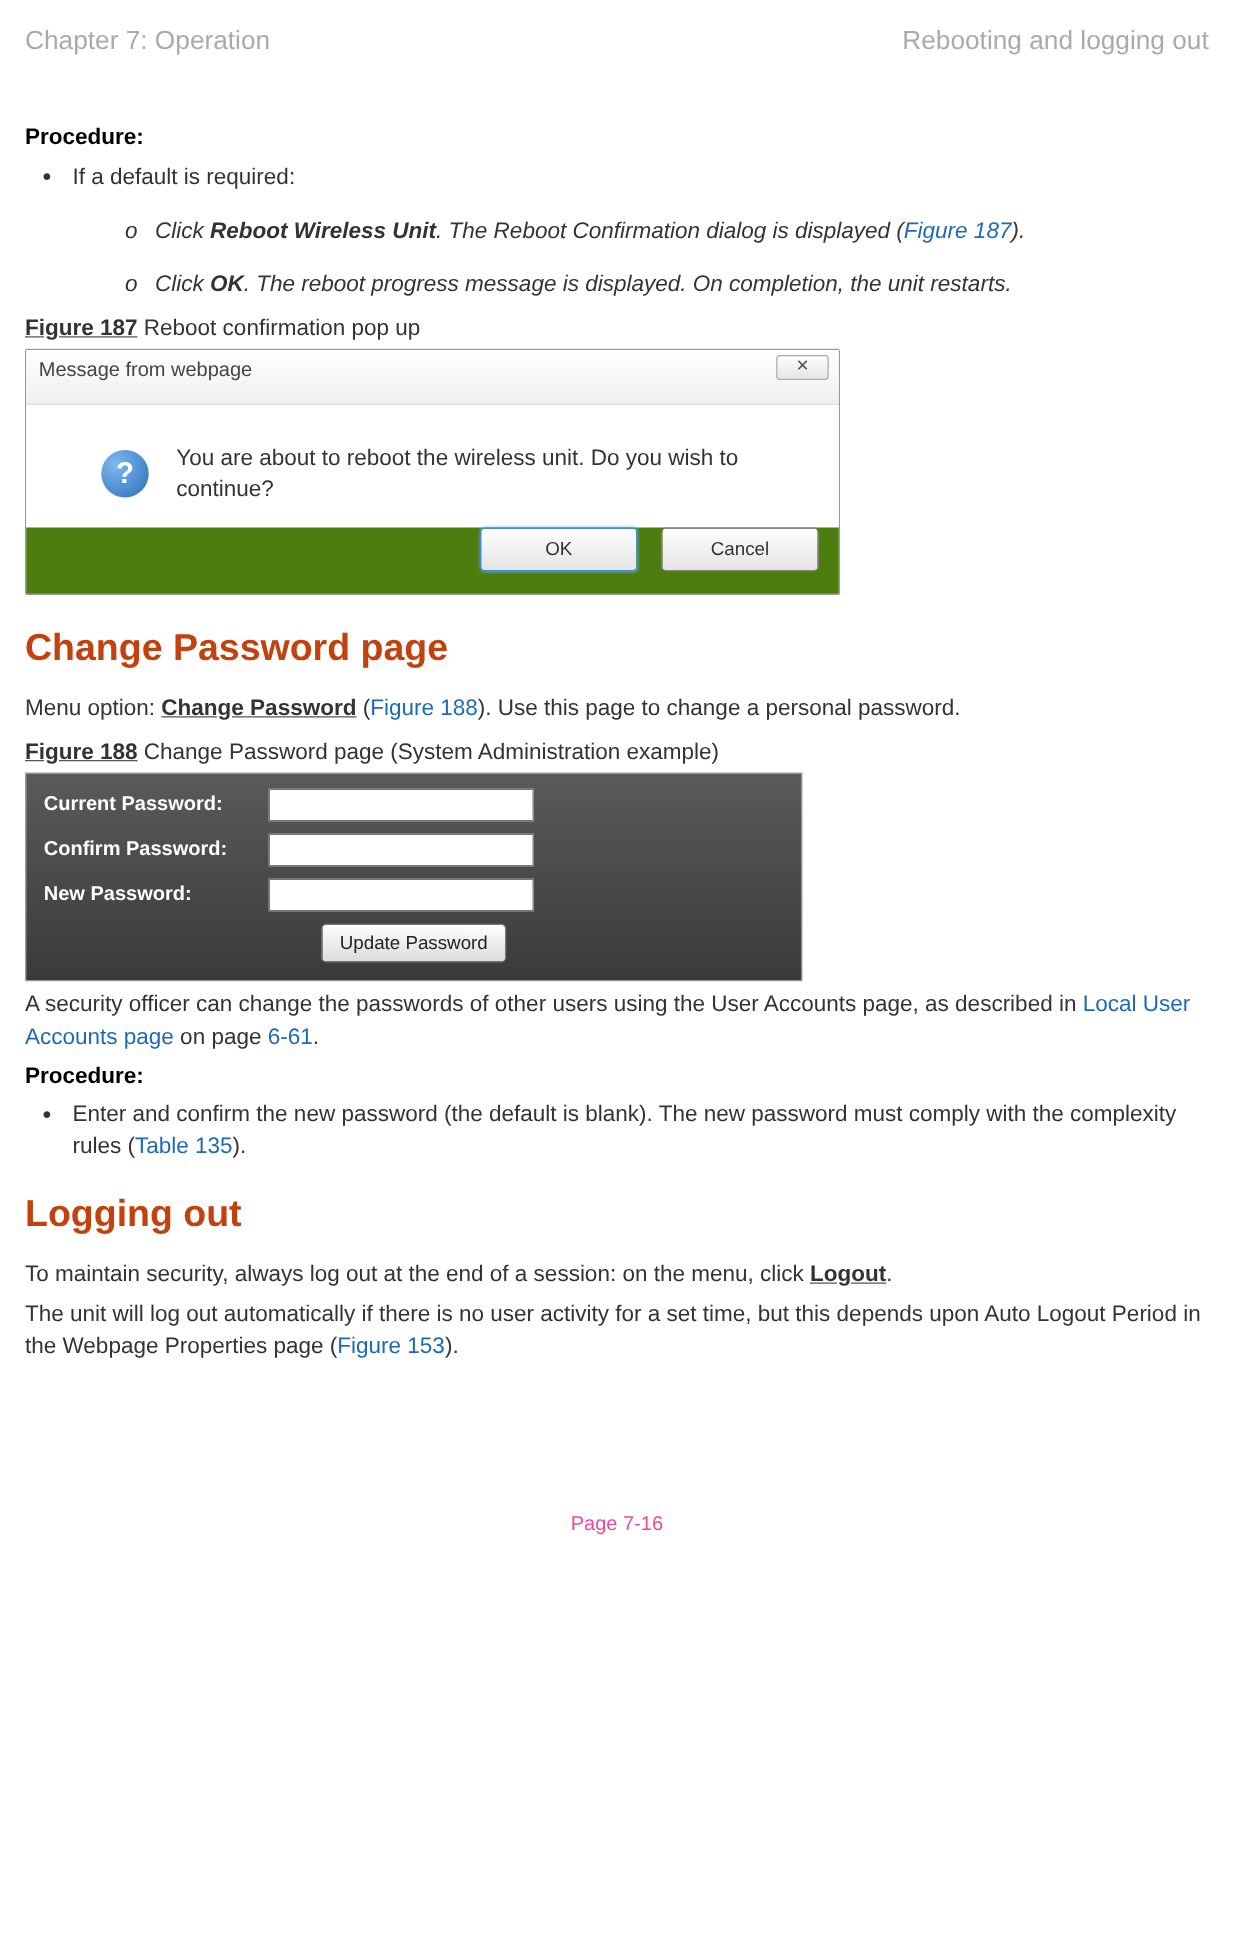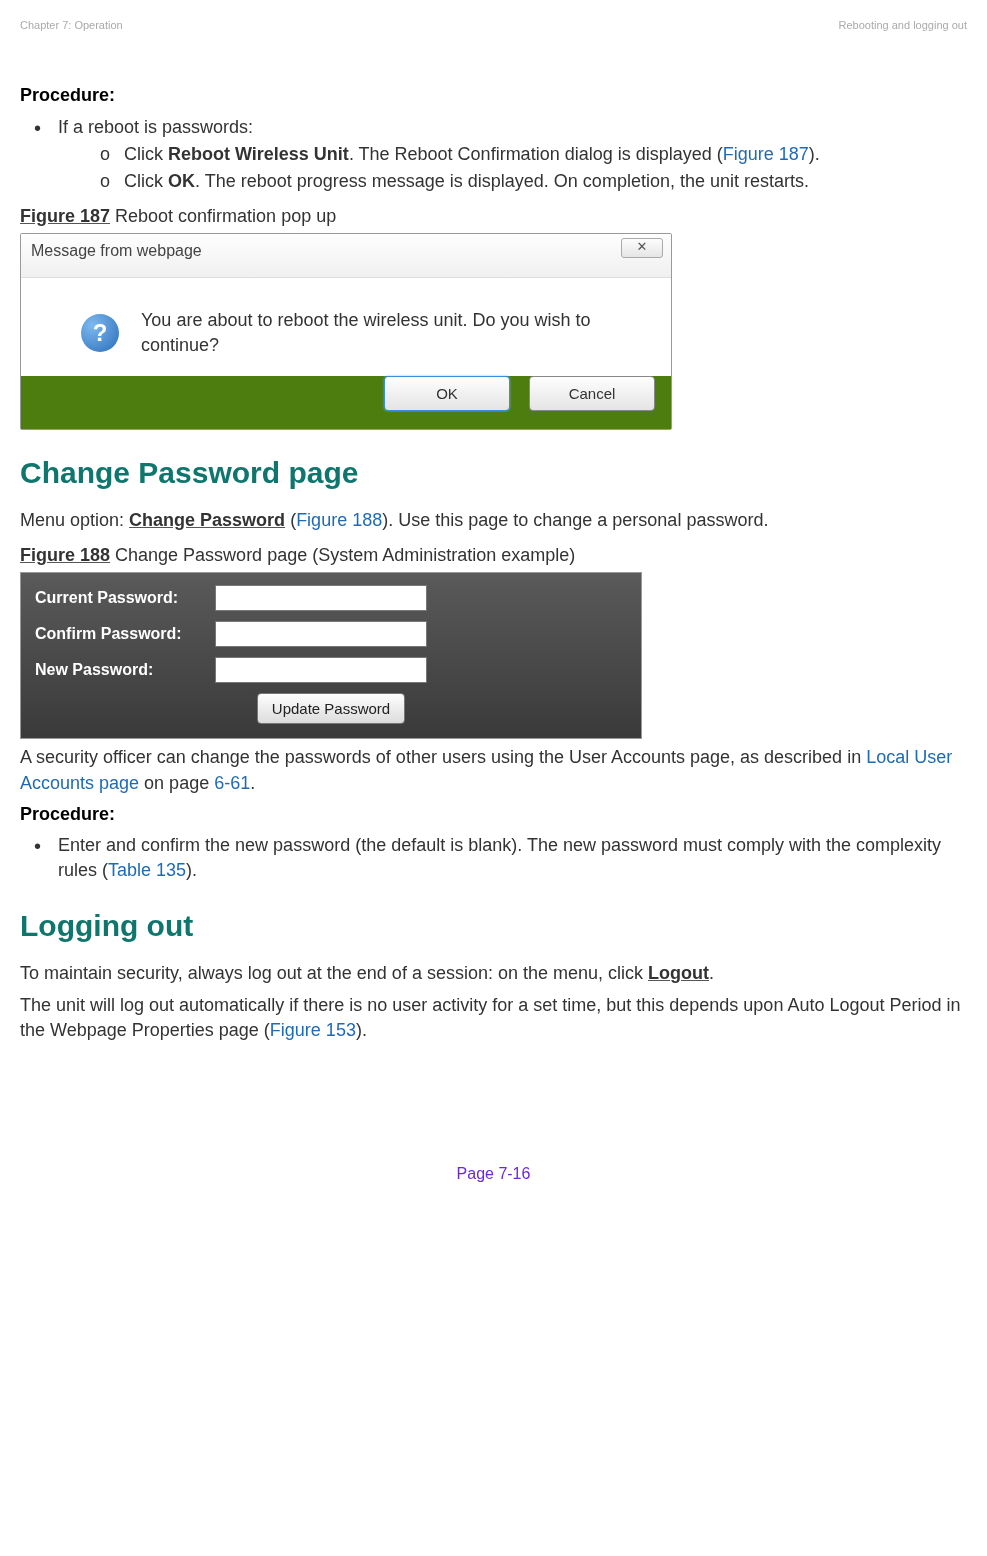--- a/index.html
+++ b/index.html
@@ -5,65 +5,65 @@
   body {
     font-family: "Segoe UI", Arial, sans-serif;
     font-size: 18px;
     color: #333;
     margin: 0;
     padding: 18px 20px 20px 20px;
     width: 987px;
     box-sizing: border-box;
     line-height: 1.4;
   }
-  .header-row { display: flex; justify-content: space-between; color: #aaa; font-size: 11px; margin-bottom: 50px;}
+  .header-row { display: flex; justify-content: space-between; color: #aaa; font-size: 21px; margin-bottom: 50px;}
   .bold { font-weight: bold; color:#000;}
   ul.top { list-style: none; padding-left: 10px; margin:6px 0 6px 0;}
   ul.top > li { position:relative; padding-left: 28px; margin-bottom:4px;}
   ul.top > li::before { content:"•"; position:absolute; left:4px; top:-1px; font-size:20px;}
-  .subo { padding-left: 66px; position:relative; margin-top:2px;}
+  .subo { padding-left: 66px; position:relative; margin-top:18px;font-style:italic;}
   .subo::before { content:"o"; position:absolute; left:42px; top:0px;}
-  h2.section { color:#0f766e; font-size:30px; font-weight:bold; margin:22px 0 14px 0;}
+  h2.section { color:#c2410c; font-size:30px; font-weight:bold; margin:22px 0 14px 0;}
   .figcap { margin: 10px 0 4px 0;}
   .link { color:#1f6ab5;}
   .boldu { font-weight:bold;}
   
   .dialog-outer { border:1px solid #999; width:650px; border-radius:2px; padding:0; background:#f8f8f8;}
   .dialog-title { padding:6px 10px 14px 10px; font-size:16px; position:relative; color:#444; background:linear-gradient(#fefefe,#f0f0f0); border-bottom:1px solid #ddd;}
   .closex { position:absolute; right:8px; top:4px; width:40px; height:18px; border:1px solid #aaa; border-radius:3px; background:linear-gradient(#fdfdfd,#e5e5e5); text-align:center; font-family: Arial; font-size:13px; color:#555; line-height:16px;}
   .dialog-body { padding:30px 16px 18px 16px; display:flex; align-items:center; background:#fff;}
   .qicon { width:38px; height:38px; border-radius:50%; background:radial-gradient(circle at 30% 30%, #7db9f0, #2a6db8); color:#fff; font-weight:bold; font-size:24px; text-align:center; line-height:38px; margin:0 22px 0 44px; flex:none;}
   .dialog-btnrow { text-align:right; padding:0 16px 18px 16px; background:#4d7c0f;}
   .winbtn { display:inline-block; min-width:104px; padding:6px 10px; border:1px solid #888; border-radius:4px; background:linear-gradient(#fefefe,#e4e4e4); margin-left:14px; font-size:15px; text-align:center; color:#333;}
   .okbtn { border:1px solid #3b8de0; box-shadow:0 0 2px #6fb2ec;}
   
   .pwbox { width:620px; border:1px solid #999; padding:0;}
   .pwinner { background:linear-gradient(#5a5a5a,#3a3a3a); padding:12px 14px 14px 14px;}
   .pwrow { display:flex; align-items:center; margin-bottom:10px;}
   .pwlabel { width:180px; color:#fff; font-weight:bold; font-size:16px;}
   .pwinput { width:210px; height:24px; border:1px solid #777; background:#fff;}
   .updrow { text-align:center; margin-top:2px;}
   .updbtn { display:inline-block; padding:4px 14px; border:1px solid #777; border-radius:4px; background:linear-gradient(#fefefe,#dcdcdc); font-size:15px; color:#222;}
-  .footer-page { text-align:center; color:#6d28d9; font-size:16px; margin-top:120px;}
+  .footer-page { text-align:center; color:#ec4899; font-size:16px; margin-top:120px;}
   .under { text-decoration: underline; text-decoration-color:#555;}
   p { margin:6px 0;}
 </style>
 </head>
 <body>
 
 <div class="header-row">
   <span>Chapter 7:  Operation</span>
   <span>Rebooting and logging out</span>
 </div>
 
 <p class="bold">Procedure:</p>
 
 <ul class="top">
   <li>
-    <span>If a reboot is passwords:</span>
+    <span>If a default is required:</span>
     <div class="subo">
       <span>Click </span><span class="boldu">Reboot Wireless Unit</span><span>. The Reboot Confirmation dialog is displayed (</span><span class="link">Figure 187</span><span>).</span>
     </div>
     <div class="subo">
       <span>Click </span><span class="boldu">OK</span><span>. The reboot progress message is displayed. On completion, the unit restarts.</span>
     </div>
   </li>
 </ul>
 
 <p class="figcap"><span class="boldu under">Figure 187</span><span>  Reboot confirmation pop up</span></p>

